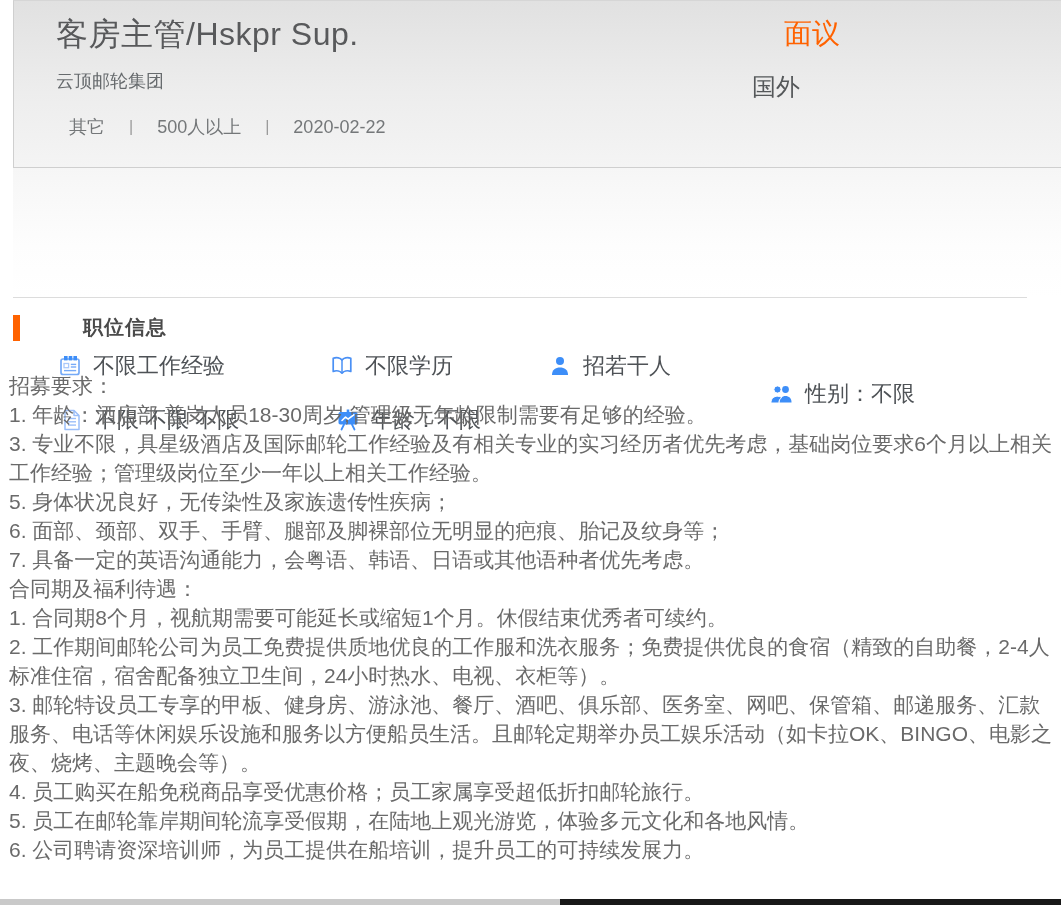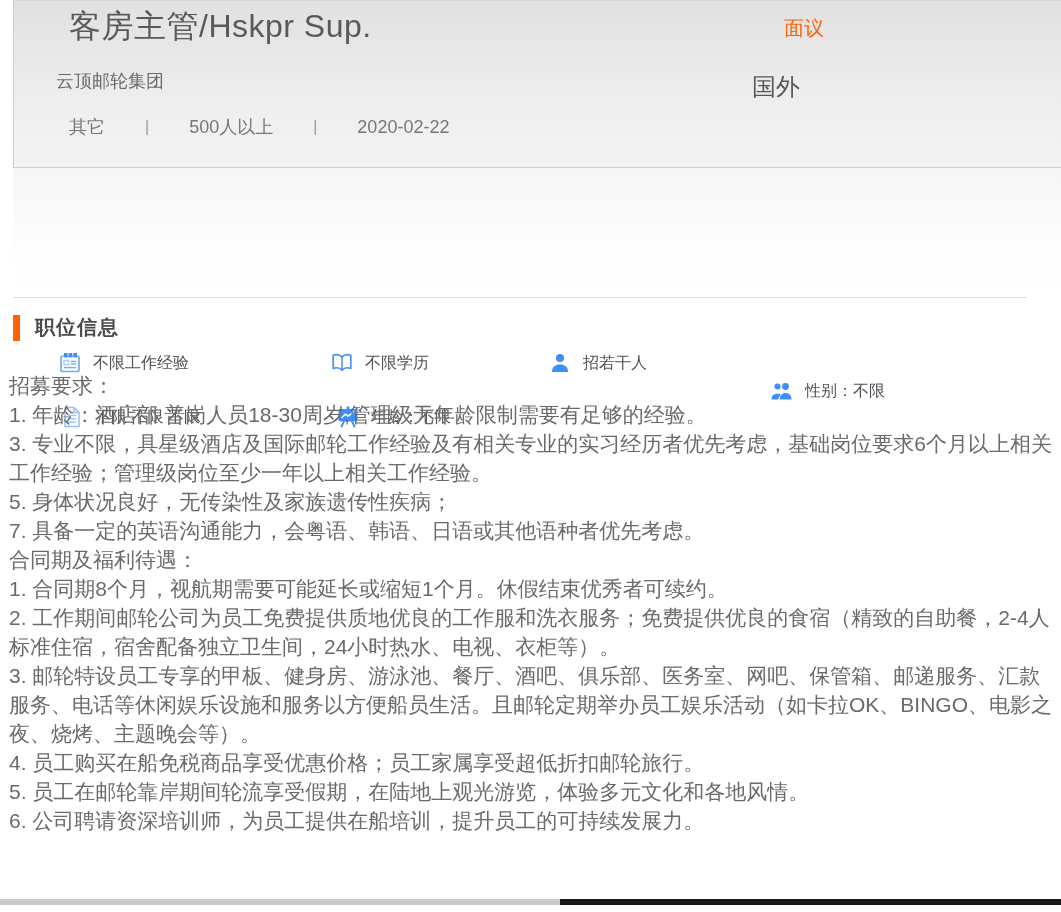--- a/index.html
+++ b/index.html
@@ -10,65 +10,65 @@
     -webkit-font-smoothing:antialiased;
   }
   
   .header-card{
     position:absolute;left:13px;top:0;right:0;height:168px;
     background:linear-gradient(to bottom,#e1e1e1 0%,#ededed 55%,#f4f4f4 100%);
     border-left:1px solid #cfcfcf;border-bottom:1px solid #cfcfcf;border-top:1px solid #d6d6d6;
     box-sizing:border-box;
   }
   .job-title{
-    position:absolute;left:42px;top:4px;
-    font-size:32px;color:#58595b;letter-spacing:0.5px;margin-left:13px;
+    position:absolute;left:42px;top:12px;
+    font-size:32px;color:#58595b;letter-spacing:0.5px;
   }
   .salary{
     position:absolute;left:770px;top:14px;
-    font-size:20px;color:#ff6200;
+    font-size:28px;color:#ff6200;
   }
   .company{
     position:absolute;left:42px;top:68px;
     font-size:18px;color:#666a6d;
   }
   .location{
     position:absolute;left:738px;top:70px;
     font-size:24px;color:#55585a;
   }
   .tags-row{
     position:absolute;left:55px;top:114px;
-    font-size:18px;color:#747779;display:flex;align-items:center;gap:16px;
+    font-size:18px;color:#747779;display:flex;align-items:center;
   }
   .tags-row .sep{margin:0 24px;color:#9a9a9a;font-size:16px;}
   
   .info-strip{
     position:absolute;left:13px;top:168px;right:0;height:129px;
     background:linear-gradient(to bottom,#f6f6f6 0%,#fdfdfd 60%,#ffffff 100%);
   }
   .info-divider{
     position:absolute;left:13px;top:297px;width:1014px;height:1px;background:#dcdcdc;
   }
   .info-item{
     position:absolute;display:flex;align-items:center;gap:11px;
-    font-size:16px;color:#4e5256;white-space:nowrap;
+    font-size:22px;color:#4e5256;white-space:nowrap;
   }
   .info-item .ico{width:24px;height:24px;flex:0 0 auto;display:block;}
   .pos-1{left:45px;top:183px;}
   .pos-2{left:317px;top:183px;}
   .pos-3{left:535px;top:183px;}
   .pos-4{left:757px;top:183px;margin-top:28px;}
   .pos-5{left:47px;top:237px;}
   .pos-6{left:323px;top:237px;}
   
   .section-head{
     position:absolute;left:13px;top:314px;display:flex;align-items:center;
   }
   .accent-bar{width:7px;height:26px;background:#ff6200;margin-right:15px;}
-  .section-title{font-size:20px;font-weight:bold;color:#4a4a4a;letter-spacing:1px;}
+  .section-title{font-size:20px;font-weight:bold;color:#4a4a4a;letter-spacing:1px;margin-left:48px;}
   
   .desc{
     position:absolute;left:9px;top:371px;width:1045px;
     font-size:21px;line-height:29px;color:#6a6a6a;
     word-break:break-all;overflow-wrap:anywhere;
   }
   .desc-line{min-height:29px;}
   
   .bottom-bar{
     position:absolute;left:0;top:899px;width:1061px;height:6px;display:flex;
@@ -170,20 +170,21 @@
     <div class="desc-line">招募要求：</div>
 
     <div class="desc-line">1. 年龄：酒店部 普岗人员18-30周岁,管理级无年龄限制需要有足够的经验。</div>
 
 
     <div class="desc-line">3. 专业不限，具星级酒店及国际邮轮工作经验及有相关专业的实习经历者优先考虑，基础岗位要求6个月以上相关工作经验；管理级岗位至少一年以上相关工作经验。</div>
 
 
     <div class="desc-line">5. 身体状况良好，无传染性及家族遗传性疾病；</div>
 
+    <div class="desc-line">6. 面部、颈部、双手、手臂、腿部及脚裸部位无明显的疤痕、胎记及纹身等；</div>
 
     <div class="desc-line">7. 具备一定的英语沟通能力，会粤语、韩语、日语或其他语种者优先考虑。</div>
 
     <div class="desc-line">合同期及福利待遇：</div>
 
     <div class="desc-line">1. 合同期8个月，视航期需要可能延长或缩短1个月。休假结束优秀者可续约。</div>
 
     <div class="desc-line">2. 工作期间邮轮公司为员工免费提供质地优良的工作服和洗衣服务；免费提供优良的食宿（精致的自助餐，2-4人标准住宿，宿舍配备独立卫生间，24小时热水、电视、衣柜等）。</div>
 
     <div class="desc-line">3. 邮轮特设员工专享的甲板、健身房、游泳池、餐厅、酒吧、俱乐部、医务室、网吧、保管箱、邮递服务、汇款服务、电话等休闲娱乐设施和服务以方便船员生活。且邮轮定期举办员工娱乐活动（如卡拉OK、BINGO、电影之夜、烧烤、主题晚会等）。</div>

